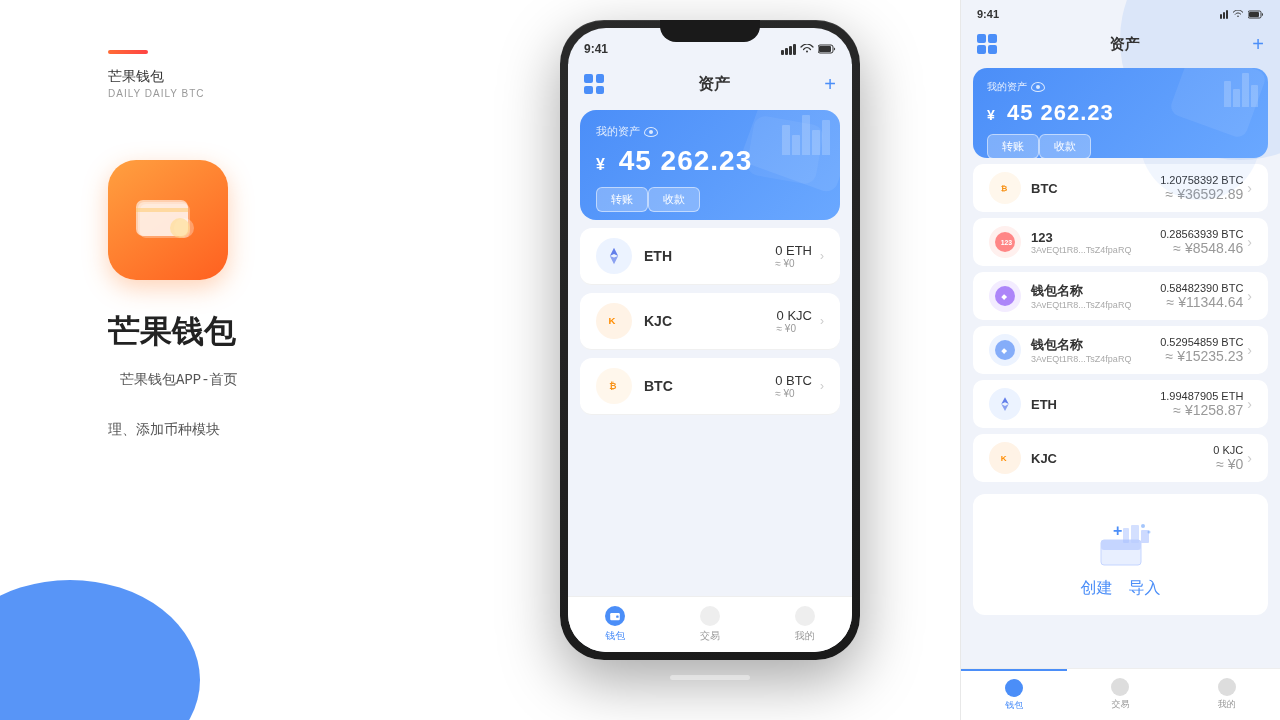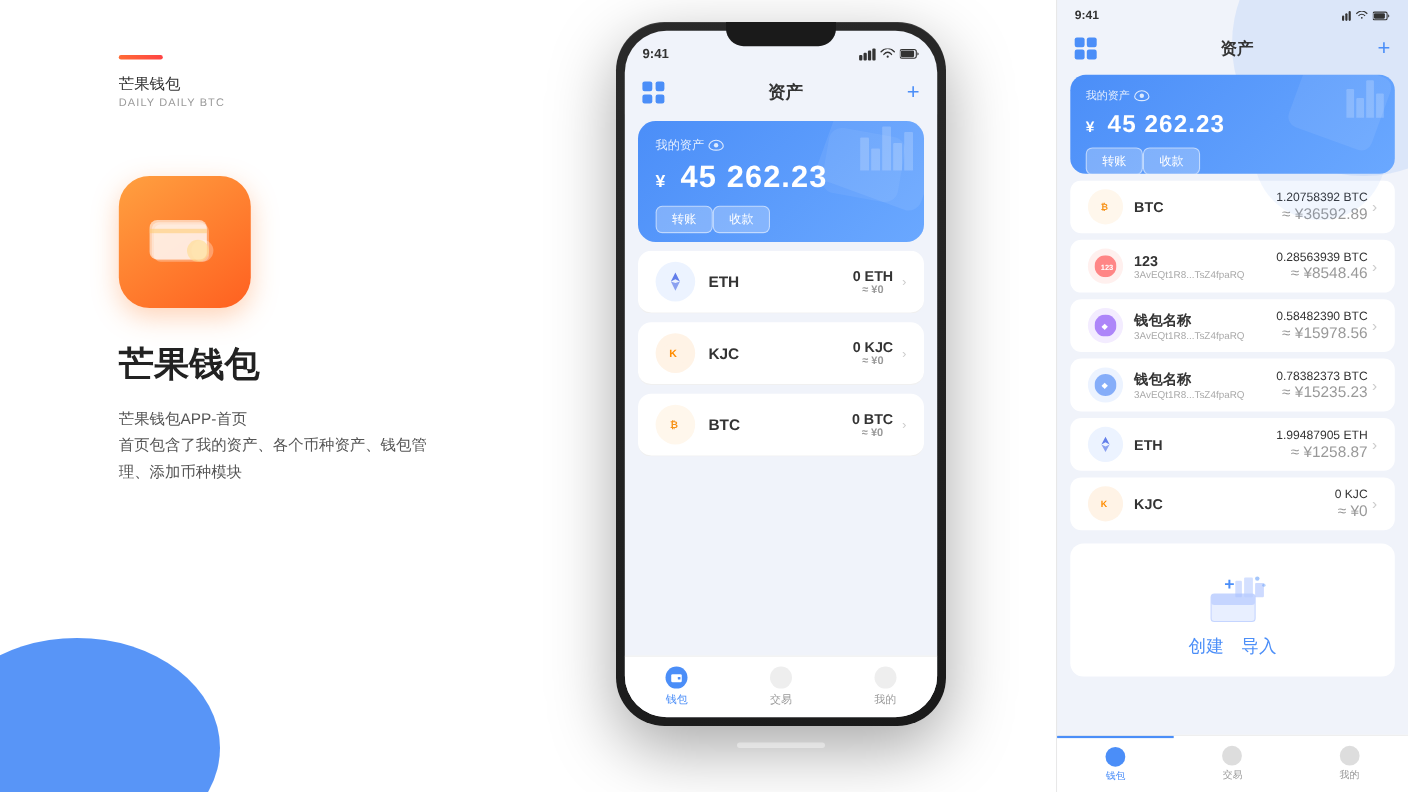--- a/index.html
+++ b/index.html
@@ -76,24 +76,25 @@
       top: 310px;
       left: 108px;
       font-size: 32px;
       font-weight: 700;
       color: #222;
     }
 
     .left-panel .app-desc1 {
       position: absolute;
       top: 368px;
-      left: 108px;
+      left: 120px;
       font-size: 14px;
       color: #555;
       line-height: 1.8;
+      font-family: Liberation Mono, monospace;
     }
 
     .left-panel .app-desc2 {
       position: absolute;
       top: 392px;
       left: 108px;
       font-size: 14px;
       color: #555;
       line-height: 1.8;
     }
@@ -304,21 +305,21 @@
       flex-shrink: 0;
     }
 
     .coin-icon.eth { background: #ecf3ff; }
     .coin-icon.kjc { background: #fff3e6; }
     .coin-icon.btc { background: #fff7ec; }
 
     .coin-info { flex: 1; }
     .coin-name { font-size: 14px; font-weight: 600; color: #333; }
 
-    .coin-balance { text-align: center; font-weight: bold; }
+    .coin-balance { text-align: left; }
     .coin-amount { font-size: 13px; color: #333; }
     .coin-approx { font-size: 10px; color: #999; }
 
     .coin-arrow {
       color: #ccc;
       font-size: 12px;
       margin-left: 8px;
     }
 
     
@@ -588,21 +589,21 @@
       <rect x="4" y="24" width="52" height="4" fill="rgba(255,200,100,0.5)"></rect>
 
       <circle cx="52" cy="44" r="10" fill="rgba(255,255,255,0.3)"></circle>
       <circle cx="48" cy="44" r="10" fill="rgba(255,220,140,0.6)"></circle>
     </svg>
   </div>
 
   <div class="app-title">芒果钱包</div>
   <div class="app-desc1">芒果钱包APP-首页</div>
   <div class="app-desc2">
-    <span>首页包含了我的资产、各个币种资产、钱包管</span><br>
+    <br>
     <span>理、添加币种模块</span>
   </div>
 
   <div class="blob-bottom-left"></div>
 </div>
 
 <div class="phone-section">
   <div class="phone-outer">
     <div class="phone-notch"></div>
     <div class="phone-inner">
@@ -842,38 +843,38 @@
             <circle cx="16" cy="16" r="16" fill="#9B6BF8" opacity="0.8"></circle>
             <text x="10" y="21" font-size="12" fill="#fff">◆</text>
           </svg>
       </div>
       <div class="rp-coin-info">
         <div class="rp-coin-name">钱包名称</div>
         <div class="rp-coin-addr">3AvEQt1R8...TsZ4fpaRQ</div>
       </div>
       <div class="rp-coin-balance">
         <div class="rp-coin-amount">0.58482390 BTC</div>
-        <div class="rp-coin-approx">≈ ¥15978.56</div>
+        <div class="rp-coin-approx">≈ ¥11344.64</div>
       </div>
       <span style="color:#ccc;font-size:14px;margin-left:4px;">›</span>
     </div>
 
     <div class="rp-coin-item">
       <div class="rp-coin-icon" style="background:#ecf3ff;">
         <svg width="20" height="20" viewBox="0 0 32 32">
             <circle cx="16" cy="16" r="16" fill="#6B9BF8" opacity="0.8"></circle>
             <text x="10" y="21" font-size="12" fill="#fff">◆</text>
           </svg>
       </div>
       <div class="rp-coin-info">
         <div class="rp-coin-name">钱包名称</div>
         <div class="rp-coin-addr">3AvEQt1R8...TsZ4fpaRQ</div>
       </div>
       <div class="rp-coin-balance">
-        <div class="rp-coin-amount">0.78382373 BTC</div>
+        <div class="rp-coin-amount">0.52954859 BTC</div>
         <div class="rp-coin-approx">≈ ¥15235.23</div>
       </div>
       <span style="color:#ccc;font-size:14px;margin-left:4px;">›</span>
     </div>
 
     <div class="rp-coin-item">
       <div class="rp-coin-icon" style="background:#ecf3ff;">
         <svg width="20" height="20" viewBox="0 0 32 32">
             <circle cx="16" cy="16" r="16" fill="#ecf3ff"></circle>
             <polygon points="16,5 10,16 16,13 22,16" fill="#627EEA"></polygon>

